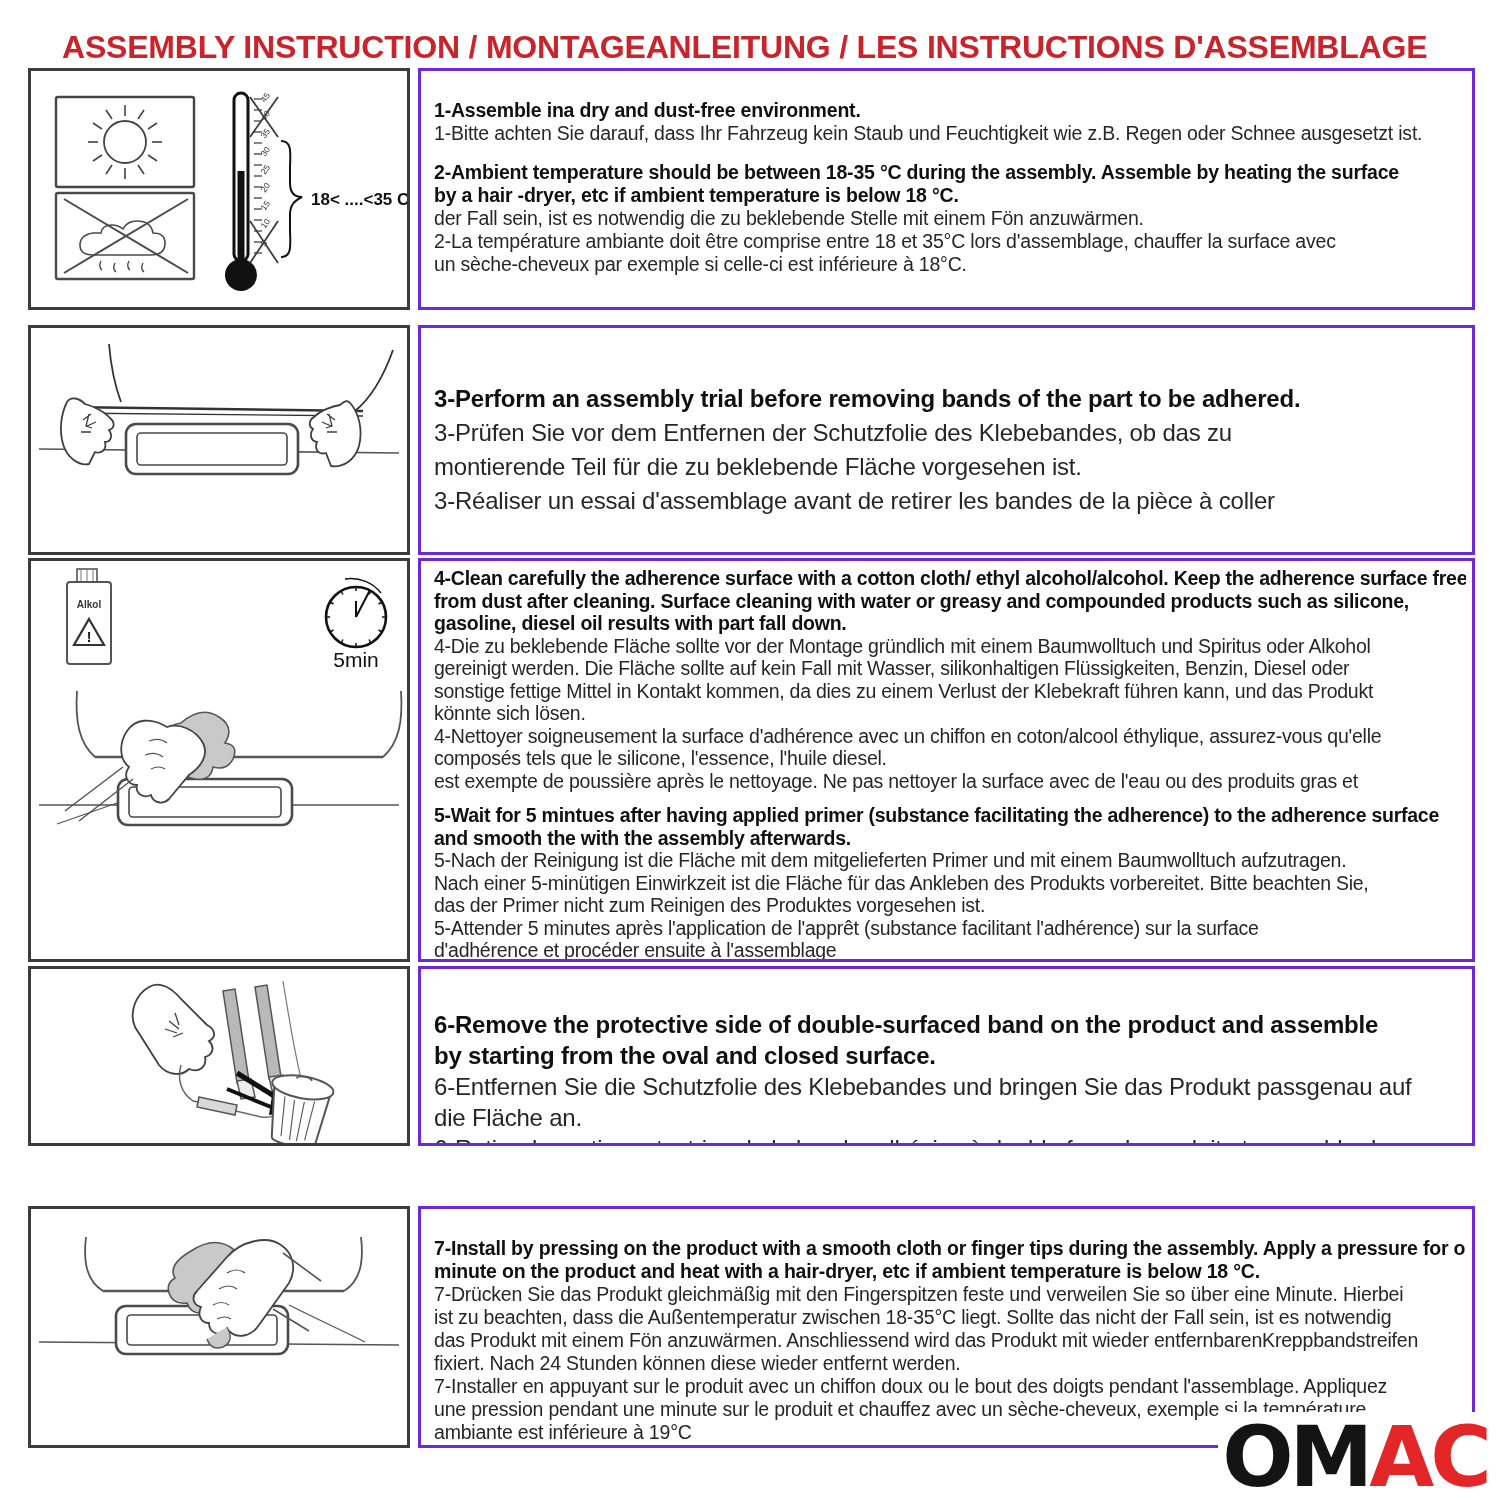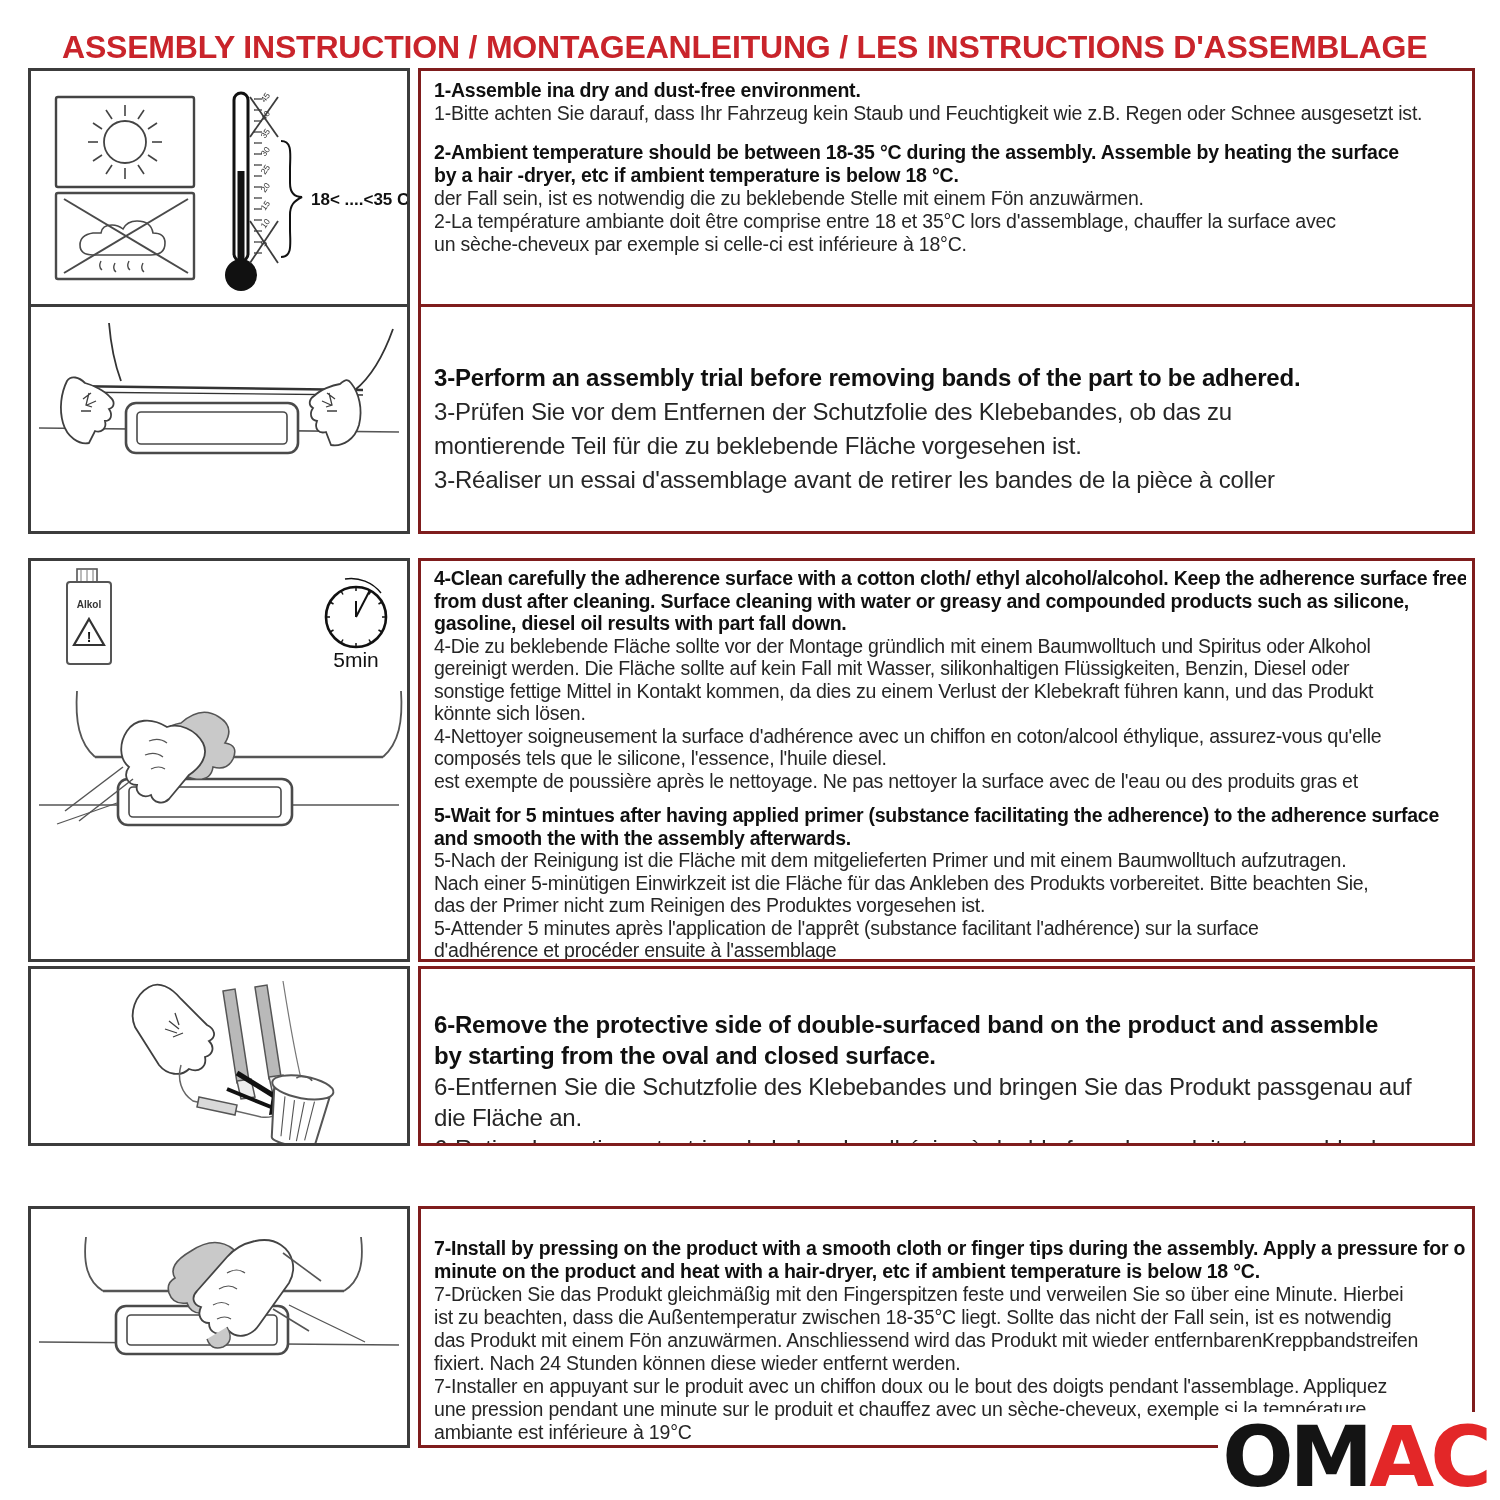--- a/index.html
+++ b/index.html
@@ -14,25 +14,25 @@
     letter-spacing:-0.2px;white-space:nowrap;
   }
   .row{position:absolute;left:28px;right:25px;}
   .illus{
     position:absolute;left:0;top:0;bottom:0;width:382px;
     border:3px solid #3c3c3c;box-sizing:border-box;background:#fff;overflow:hidden;
   }
   .illus svg{display:block;}
   .txt{
     position:absolute;left:390px;right:0;top:0;bottom:0;
-    border:3px solid #7f1d1d;box-sizing:border-box;background:#fff;
-    padding:8px 6px 0 13px;overflow:hidden;
+    border:3px solid #6d28d9;box-sizing:border-box;background:#fff;
+    padding:28px 6px 0 13px;overflow:hidden;
   }
   .row1{top:68px;height:242px;}
-  .row2{top:304px;height:230px;}
+  .row2{top:325px;height:230px;}
   .row3{top:558px;height:404px;}
   .row4{top:966px;height:180px;}
   .row5{top:1206px;height:242px;}
 
   .small{font-size:19.5px;line-height:23px;letter-spacing:-0.2px;}
   .dense{font-size:19.5px;line-height:22.5px;letter-spacing:-0.25px;padding-top:6px;}
   .padded{padding-top:28px;}
   .large{font-size:24px;line-height:34px;letter-spacing:-0.2px;padding-top:54px;}
   .large2{font-size:24px;line-height:31px;letter-spacing:-0.2px;padding-top:40px;}
 

